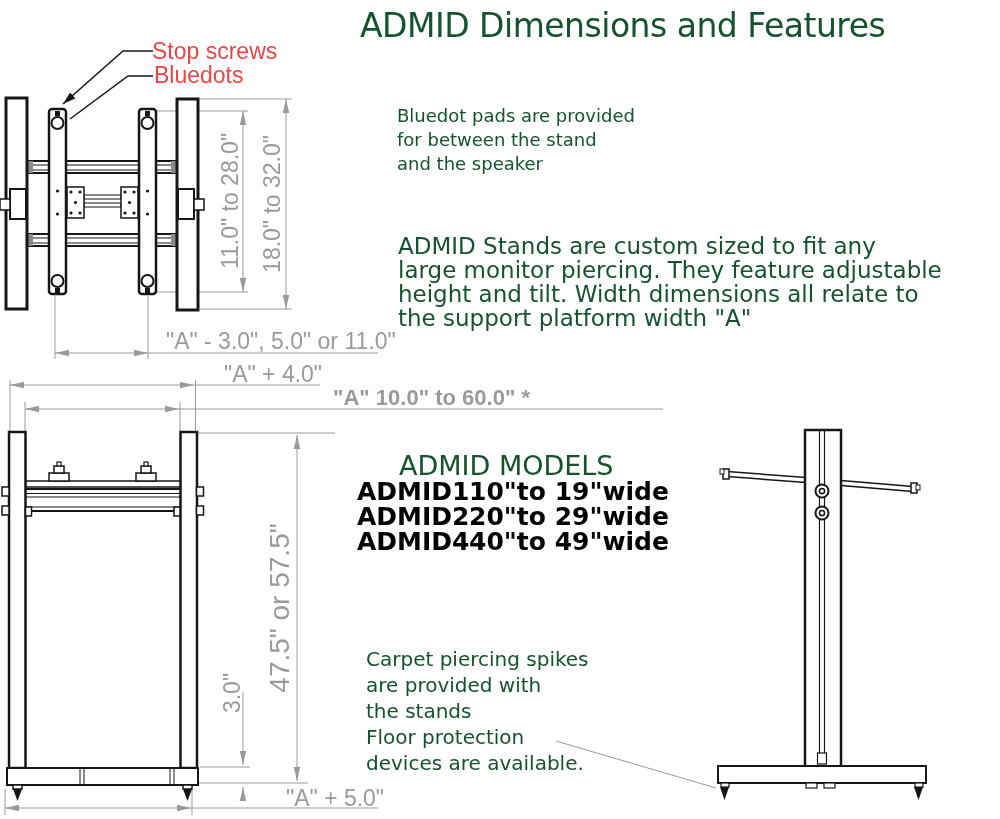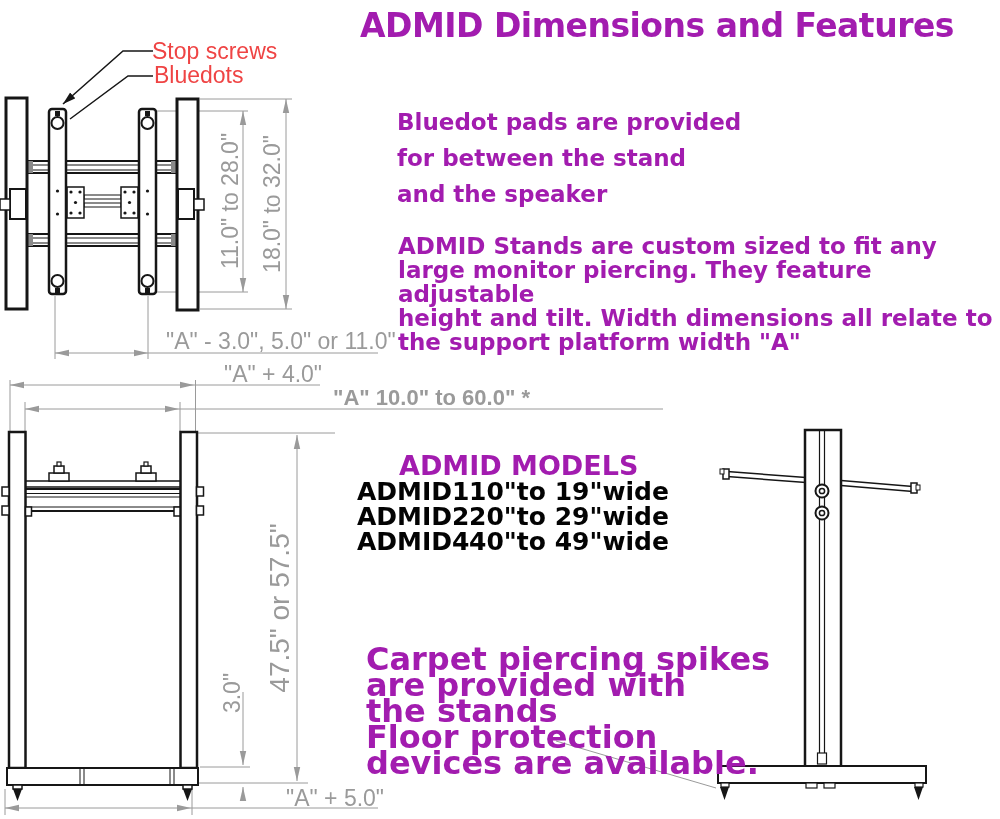--- a/index.html
+++ b/index.html
@@ -1,18 +1,18 @@
 <!DOCTYPE html>
 <html><head>
 <meta charset="utf-8">
 <style>
   html,body{margin:0;padding:0;background:#fff}
   #canvas{position:relative;width:1000px;height:819px;background:#ffffff;overflow:hidden}
   svg{position:absolute;left:0;top:0}
-  .comic{position:absolute;font-family:"DejaVu Sans",sans-serif;font-weight:bold;color:#a21caf;white-space:pre-line}
+  .comic{position:absolute;font-family:"DejaVu Sans",sans-serif;font-weight:normal;color:#14532d;white-space:pre-line}
   .dimtxt{position:absolute;font-family:"Liberation Sans",sans-serif;color:#9a9a9a;white-space:nowrap}
   .dimbold{font-weight:bold}
   .vert{transform:translate(-50%,-50%) rotate(-90deg)}
   .label-black{color:#ef4444}
   .mrow{display:flex;font-family:"DejaVu Sans",sans-serif;font-weight:bold;color:#030303;font-size:25px;line-height:25px}
   .mname{width:112px}
 </style>
 </head>
 <body>
 
@@ -207,28 +207,28 @@
   <div class="dimtxt vert" style="left:230px;top:201px;font-size:23px">11.0" to 28.0"</div>
   <div class="dimtxt vert" style="left:272px;top:204px;font-size:23px">18.0" to 32.0"</div>
   <div class="dimtxt" style="left:166px;top:328px;font-size:23px">"A" - 3.0", 5.0" or 11.0"</div>
 
   <div class="dimtxt" style="left:224px;top:361px;font-size:23px">"A" + 4.0"</div>
   <div class="dimtxt dimbold" style="left:333px;top:385px;font-size:22px">"A" 10.0" to 60.0" *</div>
   <div class="dimtxt vert" style="left:280px;top:608px;font-size:28px">47.5" or 57.5"</div>
   <div class="dimtxt vert" style="left:232px;top:693px;font-size:23px">3.0"</div>
   <div class="dimtxt" style="left:286px;top:785px;font-size:23px">"A" + 5.0"</div>
 
-  <div class="comic" style="left:397px;top:104px;font-size:23px;line-height:36px">Bluedot pads are provided
+  <div class="comic" style="left:397px;top:104px;font-size:18px;line-height:24px">Bluedot pads are provided
 for between the stand
 and the speaker</div>
   <div class="comic" style="left:398px;top:234px;font-size:23px;line-height:24px">ADMID Stands are custom sized to fit any
 large monitor piercing. They feature adjustable
 height and tilt. Width dimensions all relate to
 the support platform width "A"</div>
-  <div class="comic" style="left:366px;top:646px;font-size:32px;line-height:26px">Carpet piercing spikes
+  <div class="comic" style="left:366px;top:646px;font-size:20px;line-height:26px">Carpet piercing spikes
 are provided with
 the stands
 Floor protection
 devices are available.</div>
 
   <div class="comic" style="left:399px;top:450px;font-size:27px">ADMID MODELS</div>
   <div style="position:absolute;left:357px;top:479px">
     <div class="mrow">
       <span class="mname">ADMID1</span>
       <span>10"to 19"wide</span>

